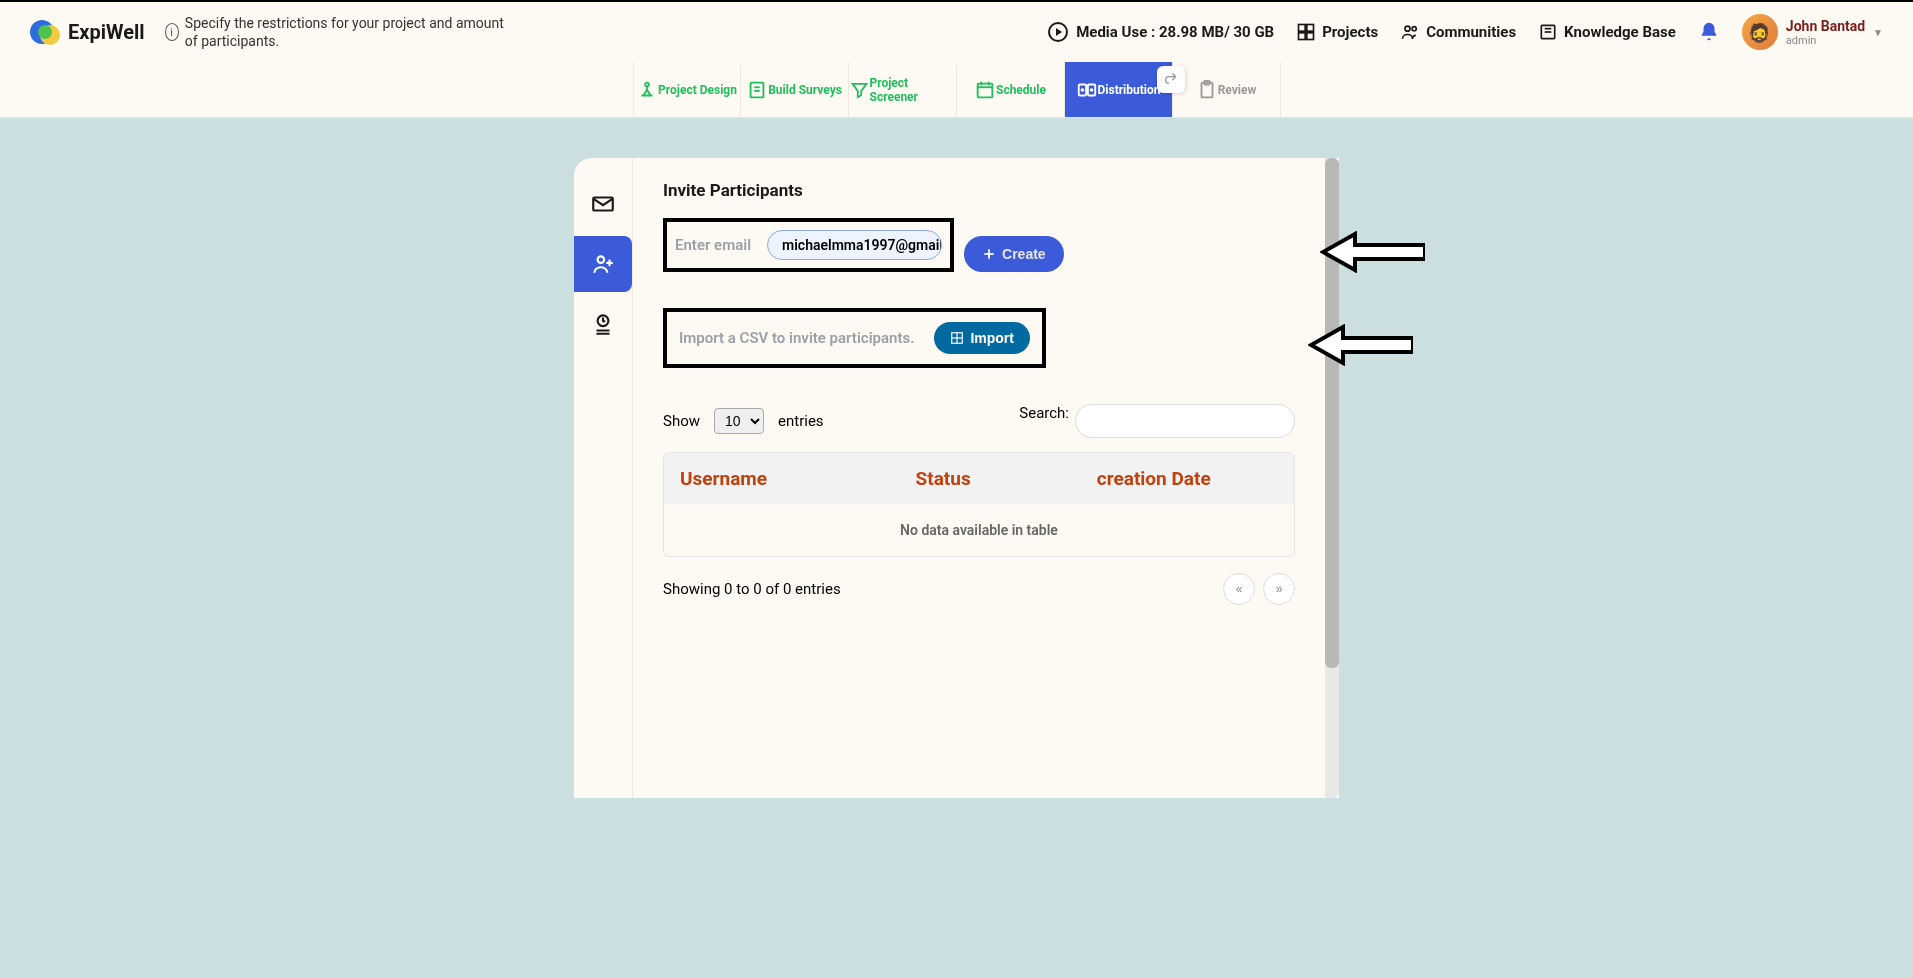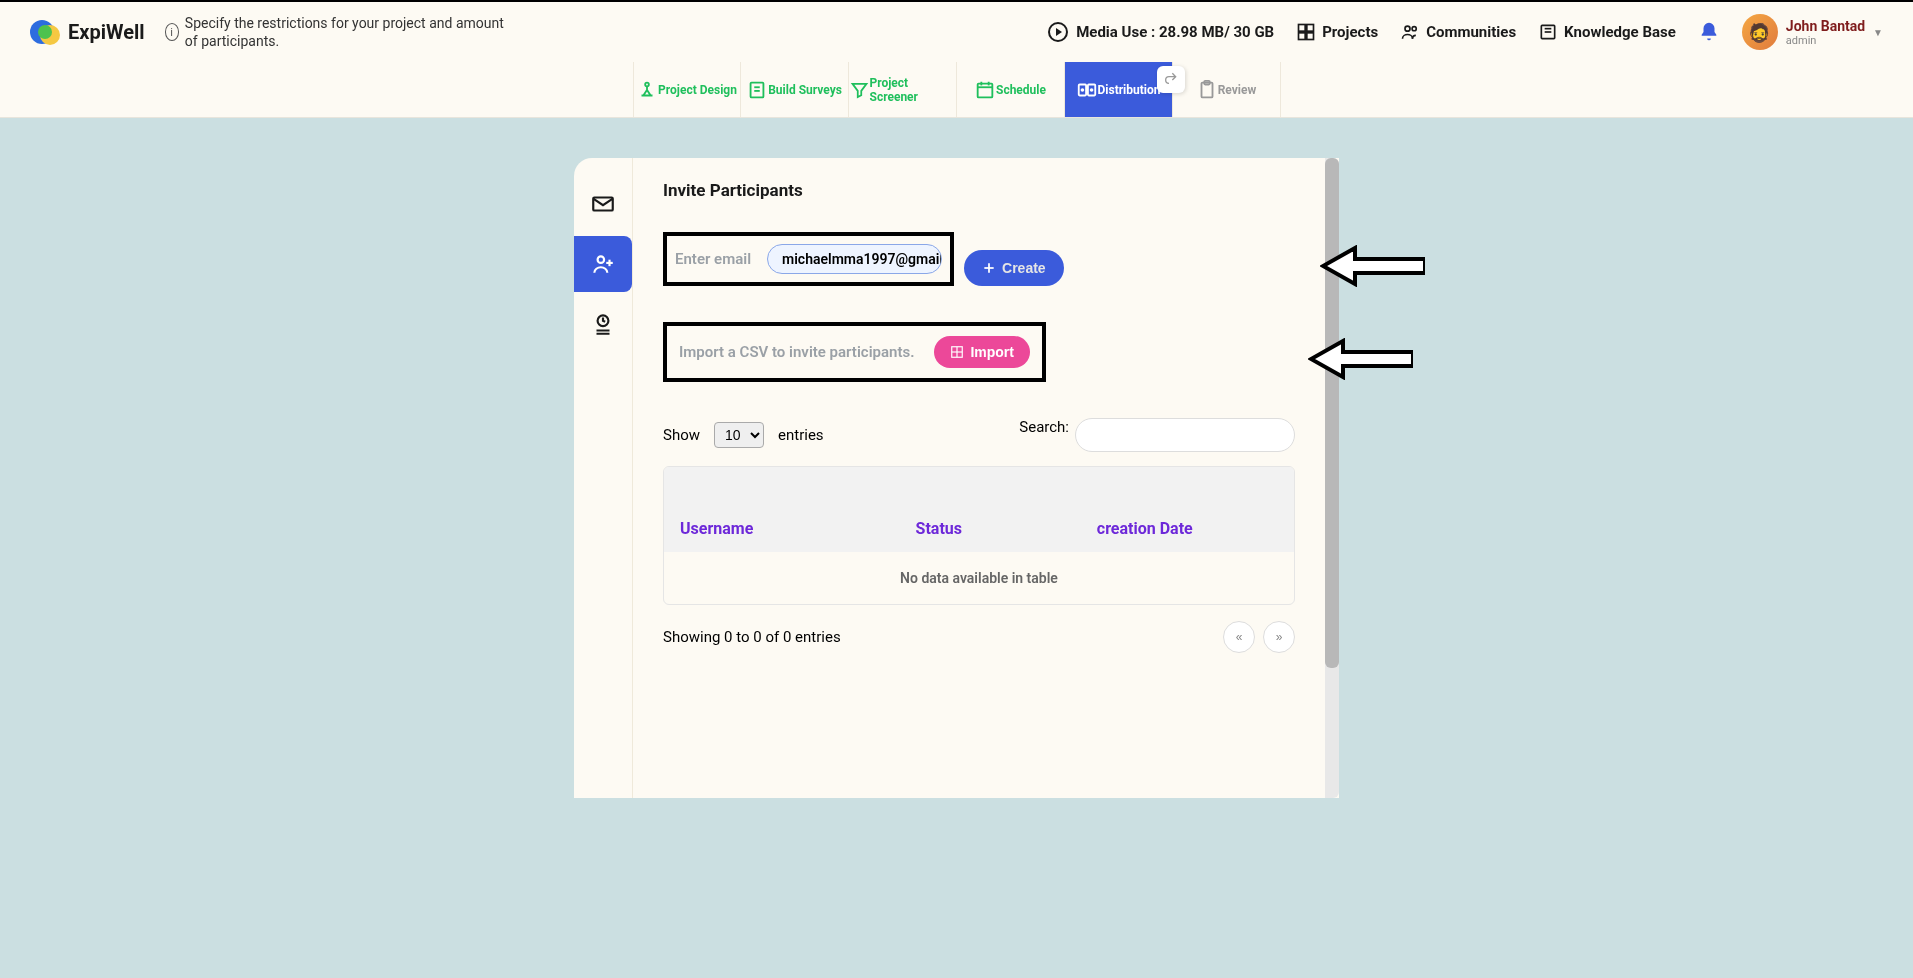--- a/index.html
+++ b/index.html
@@ -46,44 +46,44 @@
 
 .workspace { padding-top: 40px; display: flex; justify-content: center; }
 .panel-wrap { display: flex; background: #fdfaf3; border-radius: 18px 0 0 0; width: 765px; position: relative; }
 .sidebar { width: 58px; display: flex; flex-direction: column; padding-top: 18px; gap: 4px; }
 .sidebar-item { height: 56px; display: flex; align-items: center; justify-content: center; cursor: pointer; }
 .sidebar-item svg { width: 26px; height: 26px; stroke: #1a1a1a; }
 .sidebar-item.active { background: #3b5bdb; border-radius: 0 8px 8px 0; }
 .sidebar-item.active svg { stroke: #fff; }
 
 .content { flex: 1; background: #fdfaf3; padding: 22px 30px; border-left: 1px solid #efe9da; min-height: 640px; }
-.section-title { font-weight: 700; font-size: 17px; color: #1a1a1a; margin-bottom: 32px; }
+.section-title { font-weight: 700; font-size: 17px; color: #1a1a1a; margin-bottom: 18px; }
 
 .row-box { border: 4px solid #000; padding: 8px; display: flex; align-items: center; gap: 10px; position: relative; margin-bottom: 18px; width: fit-content; }
 .enter-email { font-size: 15px; font-weight: 600; color: #9aa0a6; margin-right: 6px; }
 .email-chip { border: 1.5px solid #8aa7e8; background: #eef4ff; border-radius: 22px; padding: 6px 14px; font-size: 14px; font-weight: 600; max-width: 175px; overflow: hidden; white-space: nowrap; }
 .btn-create { background: #3b5bdb; color: #e5e5e5; border: none; border-radius: 22px; padding: 10px 18px; font-weight: 700; font-size: 14px; display: flex; align-items: center; gap: 6px; cursor: pointer; margin-left: 10px; }
-.btn-import { background: #ec4899; color: #fff; border: none; border-radius: 22px; padding: 8px 16px; font-weight: 700; font-size: 14px; display: flex; align-items: center; gap: 6px; cursor: pointer; }
+.btn-import { background: #0369a1; color: #fff; border: none; border-radius: 22px; padding: 8px 16px; font-weight: 700; font-size: 14px; display: flex; align-items: center; gap: 6px; cursor: pointer; }
 .import-text { font-size: 15px; font-weight: 600; color: #9aa0a6; margin-right: 10px; }
 
 .arrow { position: absolute; right: -130px; top: 50%; transform: translateY(-50%); }
 .arrow svg { width: 105px; height: 42px; }
 .arrow2 { position: absolute; right: -118px; top: 50%; transform: translateY(-50%); }
 
 .create-row { display: flex; align-items: center; position: relative; margin-bottom: 18px; }
 
 .controls { display: flex; align-items: center; justify-content: space-between; margin-bottom: 14px; }
 .show-wrap { display: flex; align-items: center; gap: 14px; font-size: 15px; }
 .show-select { border: 1px solid #aaa; border-radius: 4px; padding: 3px 6px; font-size: 14px; }
 .search-wrap { display: flex; align-items: flex-start; gap: 6px; font-size: 15px; }
 .search-input { border: 1px solid #ddd; border-radius: 22px; padding: 8px 14px; width: 220px; font-size: 14px; }
 
 .table { width: 100%; border: 1px solid #e5e5e5; border-radius: 6px; overflow: hidden; }
 .thead { background: #f2f2f2; display: flex; padding: 14px 16px; }
-.th { font-size: 16px; font-weight: 700; color: #6d28d9; margin-top: 38px; }
+.th { font-size: 19px; font-weight: 700; color: #c2410c; }
 .th1 { flex: 1.3; }
 .th2 { flex: 1; }
 .th3 { flex: 1; }
 .tbody-empty { text-align: center; padding: 18px; font-size: 14px; font-weight: 600; color: #666; }
 
 .footer-row { display: flex; align-items: center; justify-content: space-between; margin-top: 16px; }
 .showing { font-size: 15px; }
 .pager { display: flex; gap: 8px; }
 .pager-btn { width: 32px; height: 32px; border: 1px solid #ddd; border-radius: 50%; background: #fff; display: flex; align-items: center; justify-content: center; font-size: 12px; color: #888; cursor: pointer; }
 

